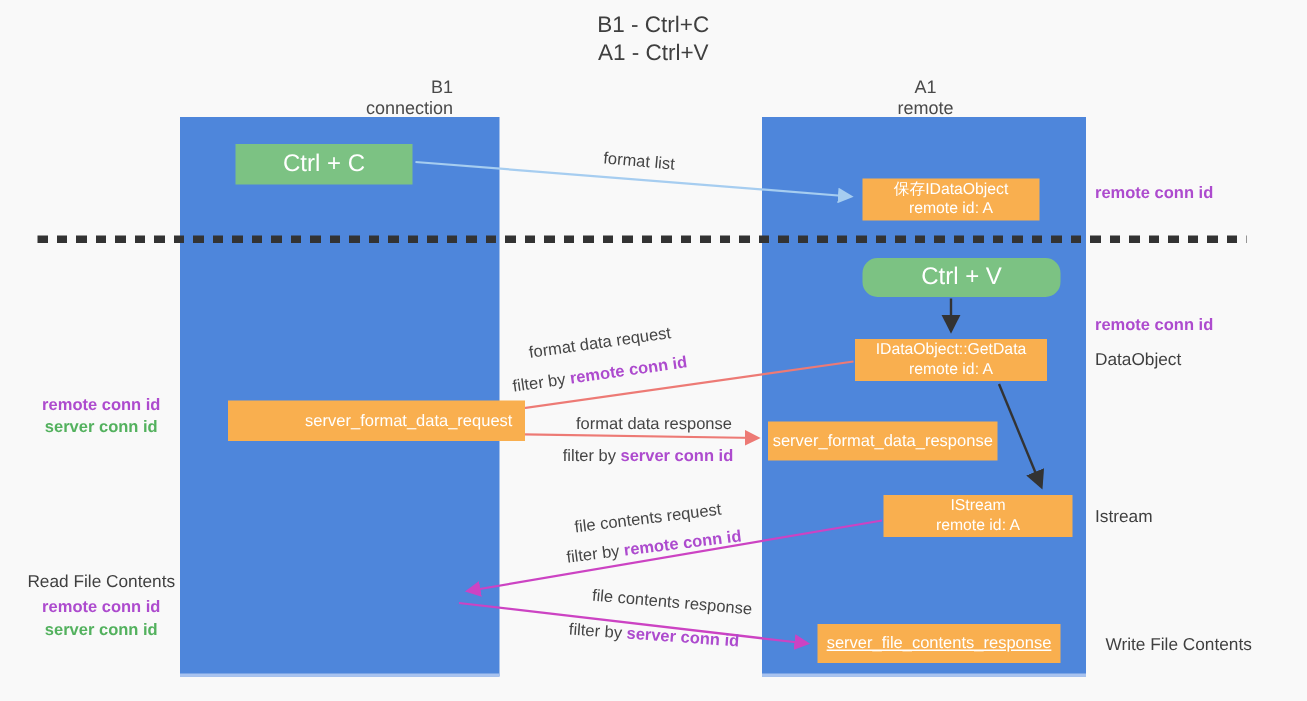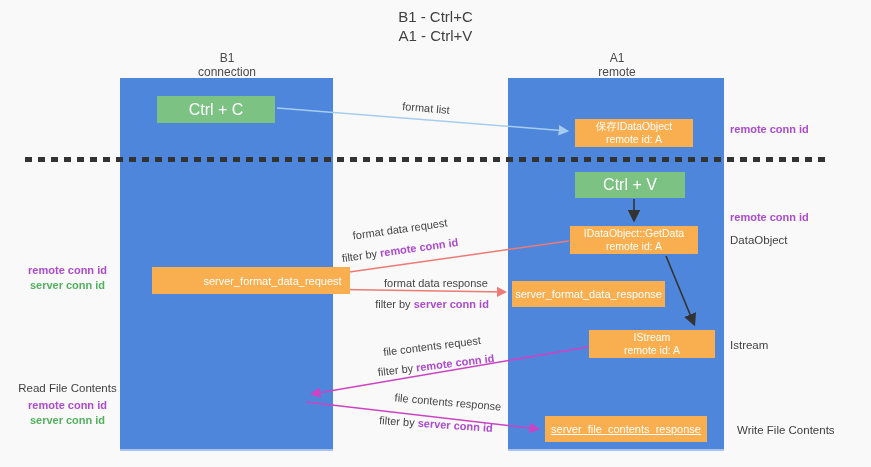--- a/index.html
+++ b/index.html
@@ -2,41 +2,41 @@
 <html><head>
 <meta charset="utf-8">
 <style>
   html,body{margin:0;padding:0;background:#f9f9f9;font-family:"Liberation Sans",sans-serif;}
   .stage{position:relative;width:871px;height:467px;background:#f9f9f9;overflow:hidden;}
 
   .title{position:absolute;left:0;top:7px;width:871px;text-align:center;
          font-size:15px;line-height:19px;color:#3f3f3f;}
 
   .col-header{position:absolute;text-align:center;font-size:12px;line-height:14px;color:#4a4a4a;}
-  .col-header.b1{left:152px;top:51px;width:150px;}
+  .col-header.b1{left:152px;top:51px;width:150px;text-align:right;}
   .col-header.a1{left:542px;top:51px;width:150px;}
 
   .lifeline{position:absolute;top:78px;height:371px;background:#4e86db;
             border-bottom:2px solid #a9c3ef;}
   .lifeline.b1{left:120px;width:213px;}
   .lifeline.a1{left:508px;width:216px;}
 
   .dashline{position:absolute;left:25px;top:157px;width:806px;height:5px;
             background:repeating-linear-gradient(90deg,#333 0 7px,transparent 7px 13px);}
 
   .node{position:absolute;display:flex;flex-direction:column;align-items:center;
         justify-content:center;color:#fff;text-align:center;}
   .node .l1,.node .l2{line-height:13px;}
   .green{background:#7cc283;font-size:16px;}
   .orange{background:#f9af4f;font-size:10.5px;justify-content:center;}
   .orange.one{font-size:11px;}
 
   .n-ctrl-c{left:157px;top:96px;width:118px;height:27px;}
   .n-save{left:575px;top:119px;width:118px;height:28px;}
-  .n-ctrl-v{left:575px;top:172px;width:110px;height:26px;}
+  .n-ctrl-v{left:575px;top:172px;width:132px;height:26px;border-radius:10px;}
   .n-getdata{left:570px;top:226px;width:128px;height:28px;}
   .n-fmt-req{left:152px;top:267px;width:155px;height:27px;padding-left:43px;}
   .n-fmt-res{left:512px;top:281px;width:153px;height:26px;}
   .n-istream{left:589px;top:330px;width:126px;height:28px;}
   .n-file-req{left:150px;top:382px;width:152px;height:27px;}
   .n-file-res{left:545px;top:416px;width:162px;height:26px;text-decoration:underline;}
 
   .alabel{position:absolute;font-size:11px;color:#454545;white-space:nowrap;}
   .alabel.c{transform:translate(-50%,-50%);}
   .purple{color:#ad4bce;font-weight:bold;}

